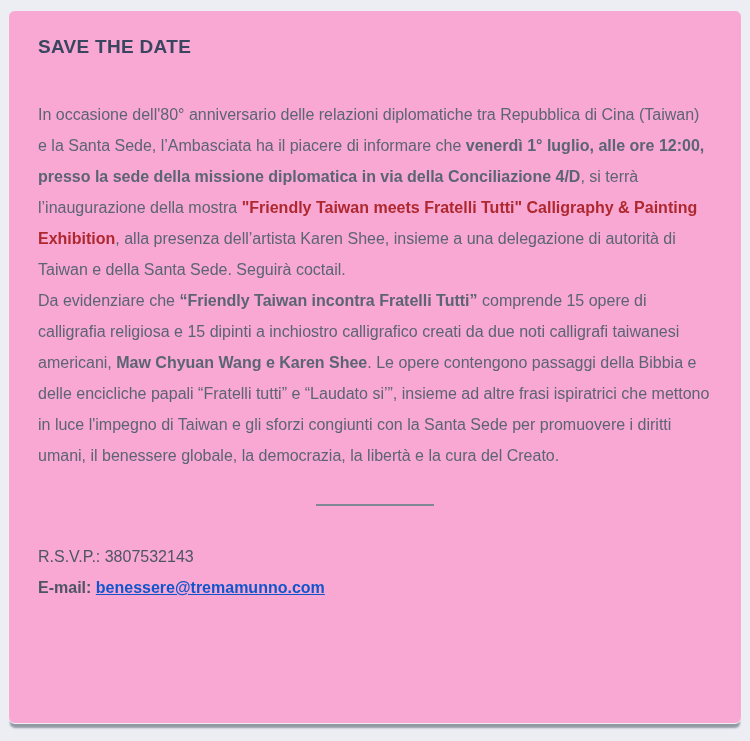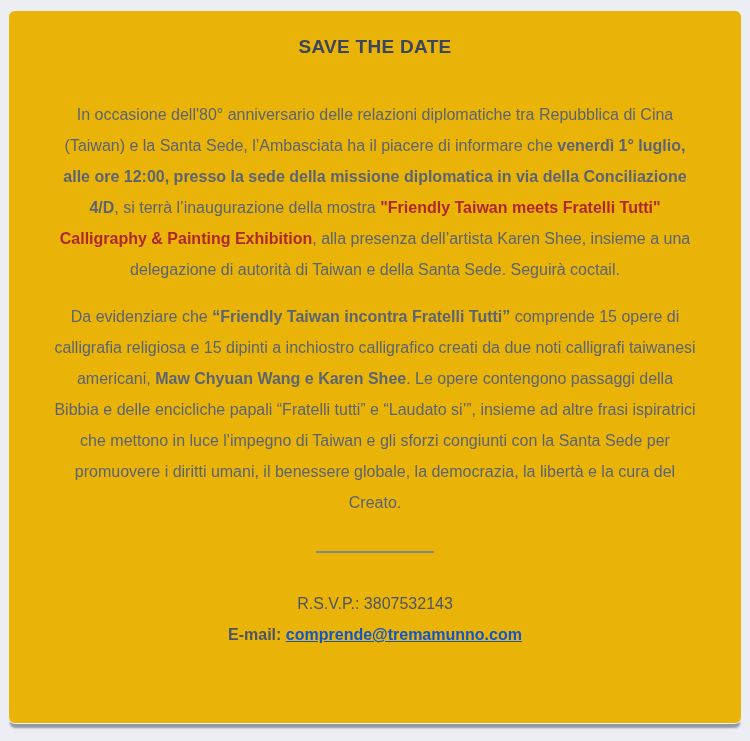--- a/index.html
+++ b/index.html
@@ -8,42 +8,42 @@
   }
   body {
     width: 750px;
     height: 741px;
     background: #eceef4;
     overflow: hidden;
     font-family: "Liberation Sans", "DejaVu Sans", sans-serif;
   }
   .card {
     margin: 10px 8px 0;
-    background: #eab308;
+    background: #f9a8d4;
     border: 1px solid #eef0f4;
     border-radius: 7px;
     box-sizing: border-box;
     min-height: 714px;
     padding: 25px 29px 22px;
-    text-align: center;
+    text-align: left;
     box-shadow: 0 6px 2px -2px rgba(118, 124, 136, 0.75);
   }
   .title {
     font-size: 19px;
     line-height: 21px;
     font-weight: bold;
     letter-spacing: 0.3px;
     color: #3a465f;
     margin: 0 0 42px;
   }
   p.body {
     font-size: 16px;
     line-height: 31px;
     color: #5b6474;
-    margin: 16px;
+    margin: 0;
   }
   p.note {
     margin: 20px 0 26px;
     color: #4b5568;
   }
   strong { font-weight: 700; }
   .red { color: #ae282f; }
   .divider {
     width: 118px;
     height: 0;
@@ -80,15 +80,15 @@
 
   <p class="body"><span>In occasione dell'80° anniversario delle relazioni diplomatiche tra Repubblica di Cina (Taiwan) e la Santa Sede, l’Ambasciata ha il piacere di informare che </span><strong>venerdì 1° luglio, alle ore 12:00, presso la sede della missione diplomatica in via della Conciliazione 4/D</strong><span>, si terrà l’inaugurazione della mostra </span><strong class="red">"Friendly Taiwan meets Fratelli Tutti" Calligraphy &amp; Painting Exhibition</strong><span>, alla presenza dell’artista Karen Shee, insieme a una delegazione di autorità di Taiwan e della Santa Sede. Seguirà coctail.</span></p>
 
 
   <p class="body"><span>Da evidenziare che </span><strong>“Friendly Taiwan incontra Fratelli Tutti”</strong><span> comprende 15 opere di calligrafia religiosa e 15 dipinti a inchiostro calligrafico creati da due noti calligrafi taiwanesi americani, </span><strong>Maw Chyuan Wang e Karen Shee</strong><span>. Le opere contengono passaggi della Bibbia e delle encicliche papali “Fratelli tutti” e “Laudato si’”, insieme ad altre frasi ispiratrici che mettono in luce l'impegno di Taiwan e gli sforzi congiunti con la Santa Sede per promuovere i diritti umani, il benessere globale, la democrazia, la libertà e la cura del Creato.</span></p>
 
   <div class="divider"></div>
 
   <p class="rsvp-line"><span>R.S.V.P.:</span>&nbsp;<span>3807532143</span></p>
 
-  <p class="email-line"><span>E-mail:</span>&nbsp;<a class="email-link" href="#">comprende@tremamunno.com</a></p>
+  <p class="email-line"><span>E-mail:</span>&nbsp;<a class="email-link" href="#">benessere@tremamunno.com</a></p>
 
 </div>
 
 </body></html>

